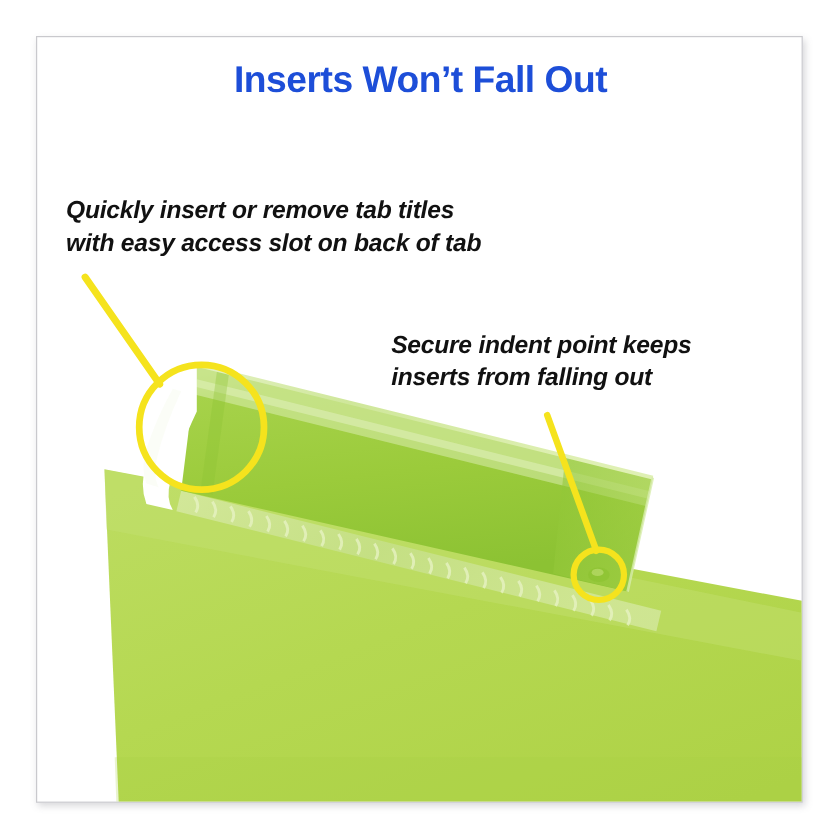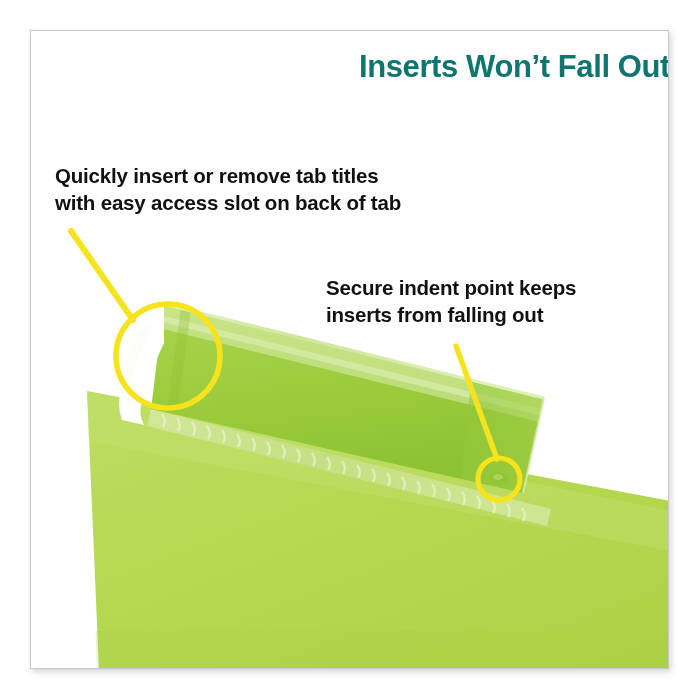--- a/index.html
+++ b/index.html
@@ -32,41 +32,42 @@
     box-shadow: 2px 3px 6px rgba(120,120,130,0.30);
     overflow: hidden;
   }
 
   
   .headline {
     position: absolute;
     left: 0;
     top: 18px;
     width: 639px;
-    text-align: right;
+    text-align: center;
     font-size: 31px;
     font-weight: bold;
     letter-spacing: -0.4px;
-    color: #0f766e;
+    color: #1d4ed8;
     white-space: nowrap;
   }
 
   
   .photo {
     position: absolute;
     left: 0;
     top: 0;
     width: 639px;
     height: 639px;
   }
   .photo svg { display: block; width: 639px; height: 639px; }
 
   
   .caption {
     position: absolute;
+    font-style: italic;
     font-weight: bold;
     font-size: 20.5px;
     line-height: 27px;
     color: #111111;
     white-space: pre-line;
     letter-spacing: -0.2px;
   }
   .caption-left  { left: 24px;  top: 131px; text-align: left; }
   .caption-right { left: 295px; top: 243px; text-align: left; }
 

